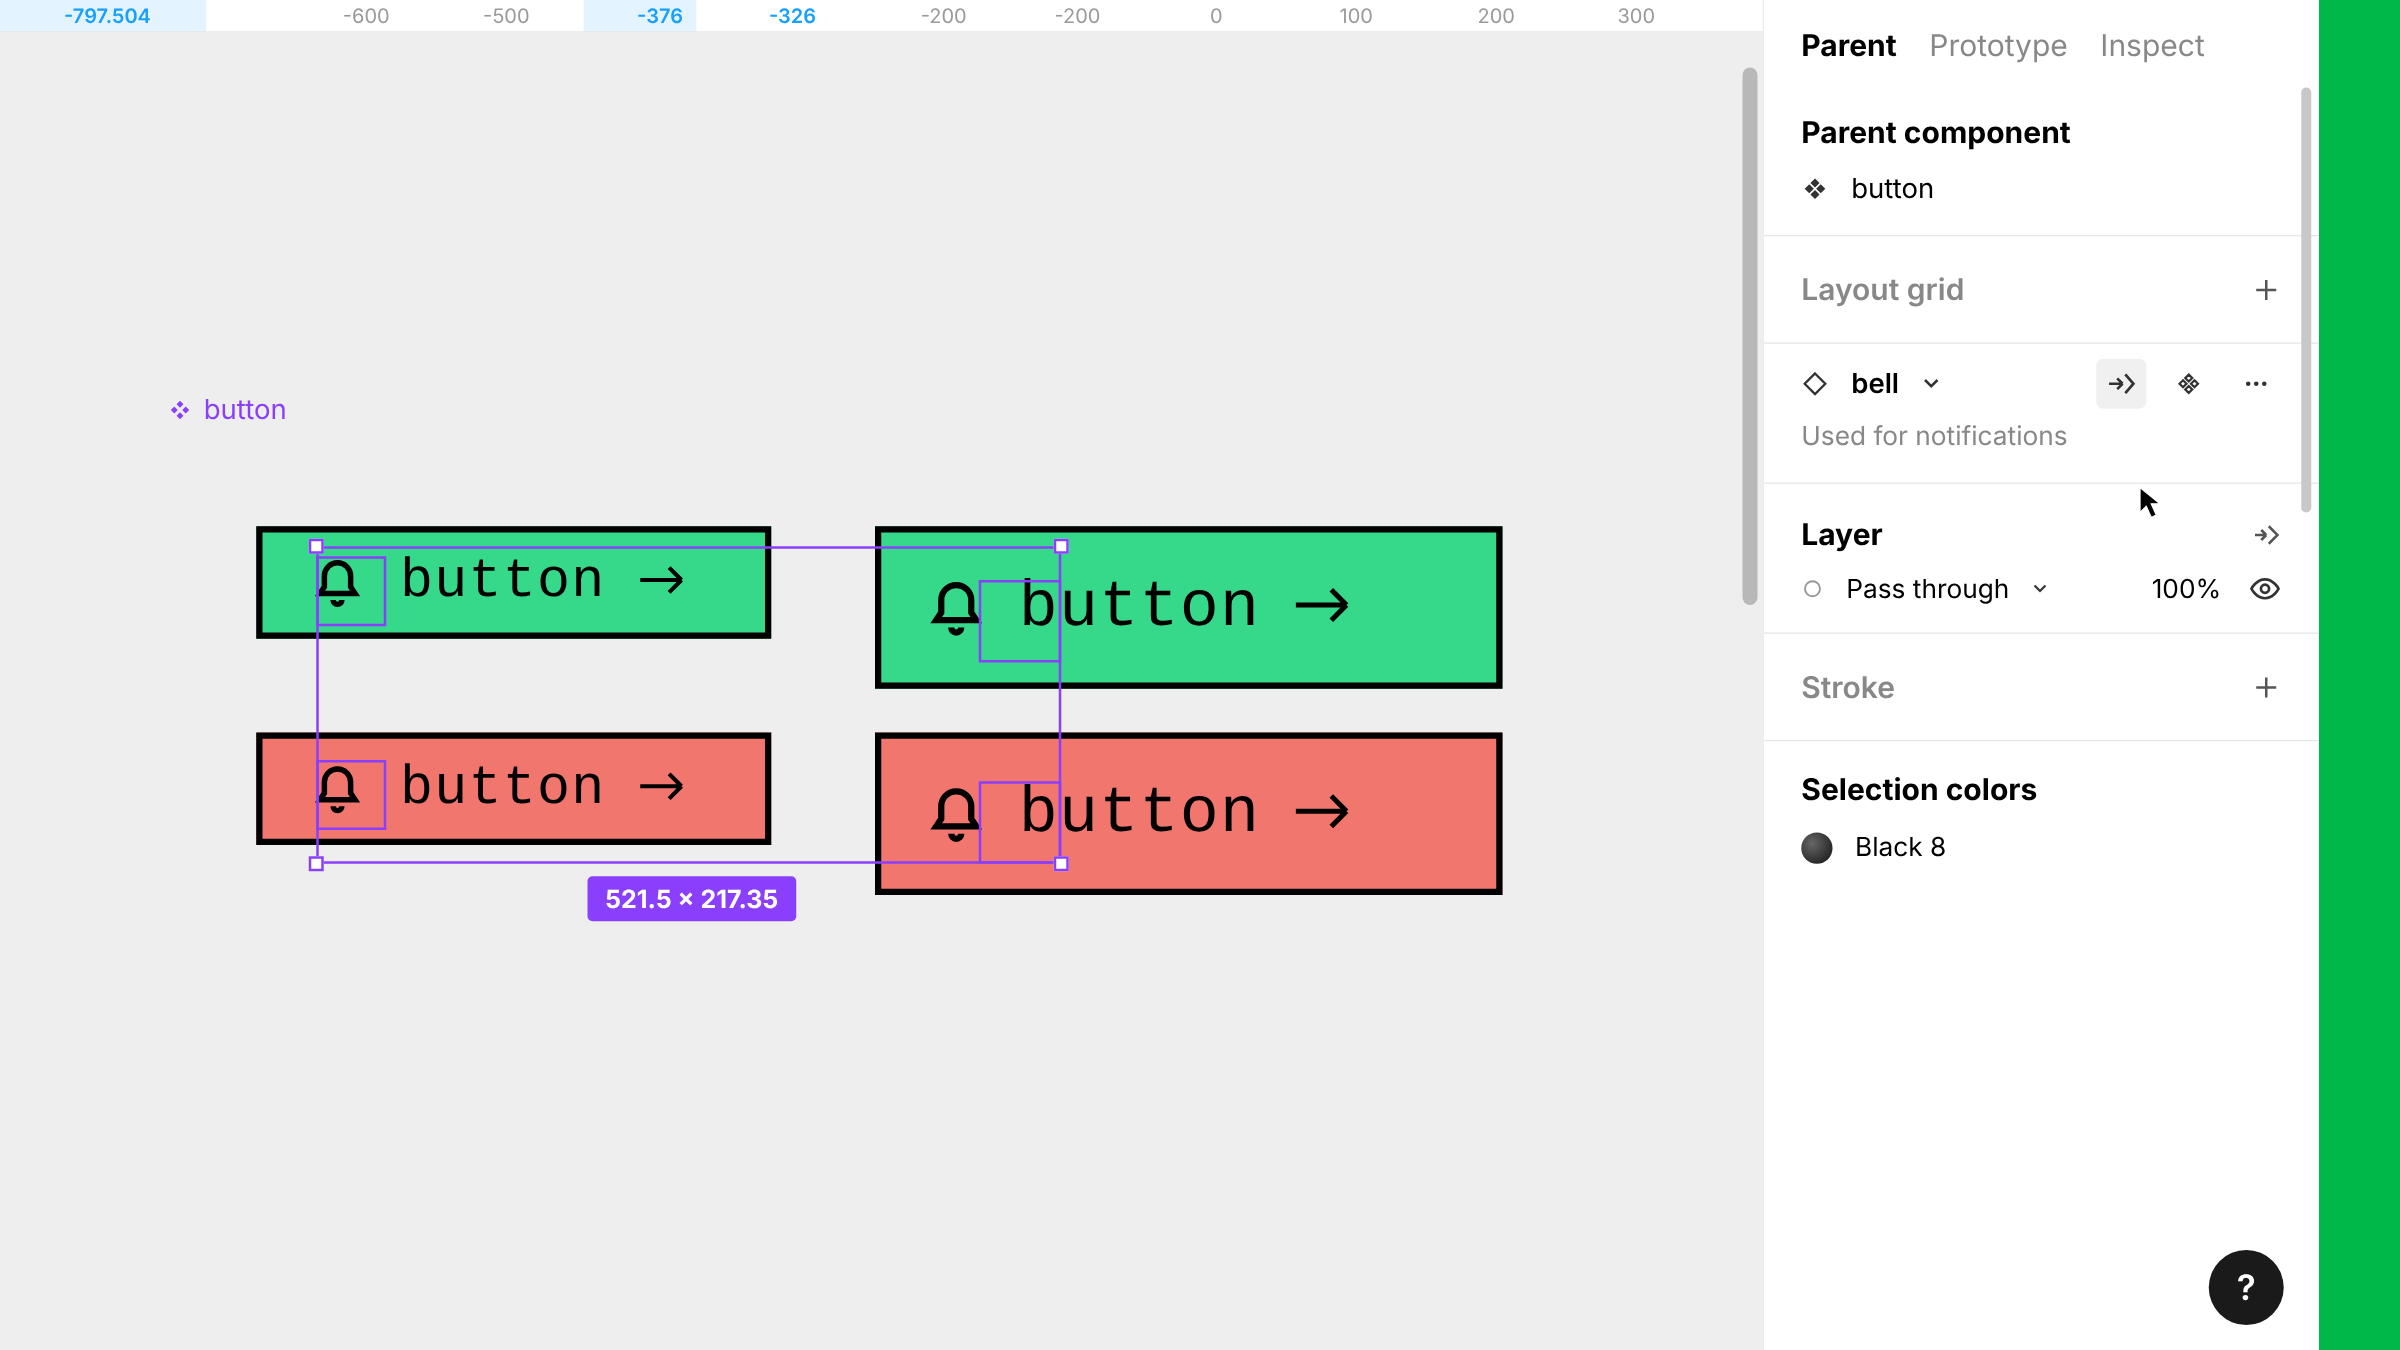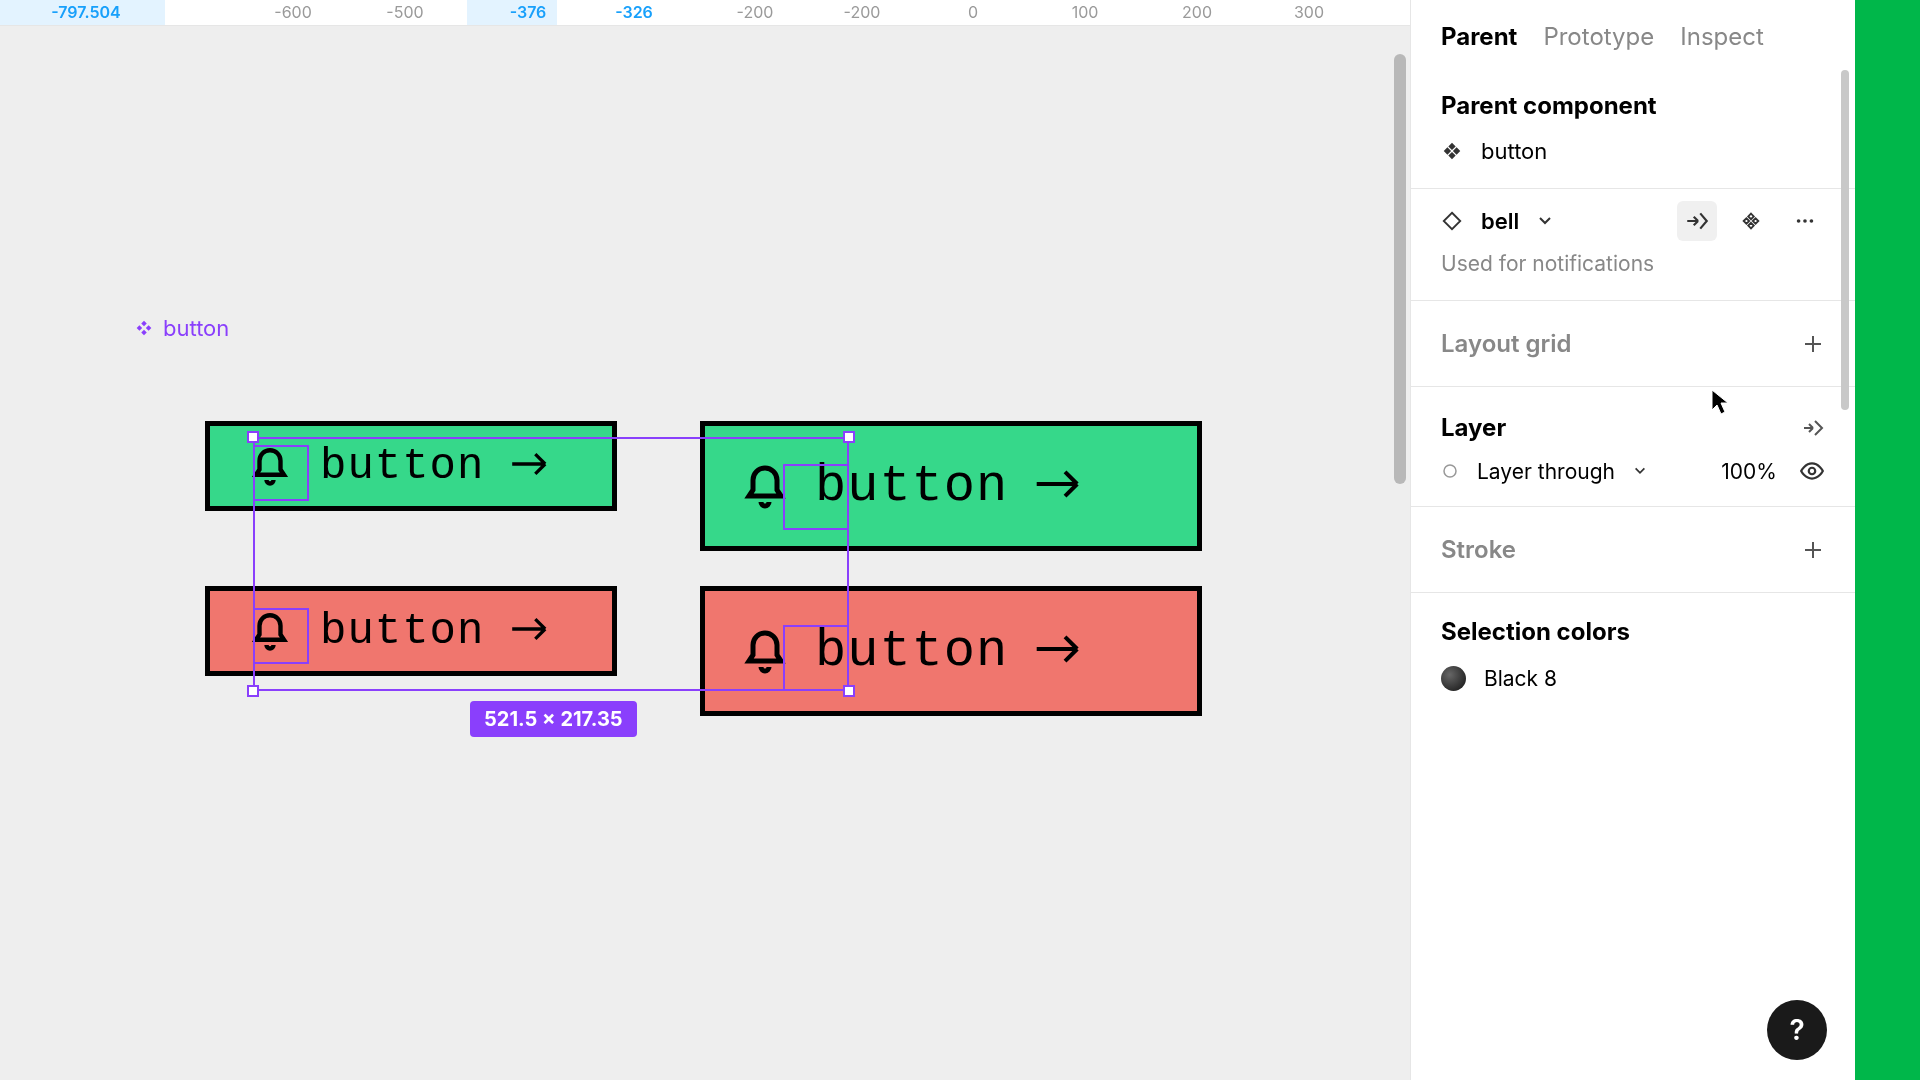--- a/index.html
+++ b/index.html
@@ -129,20 +129,29 @@
   </div>
 
 
   <div class="section">
     <div class="section-title">Parent component</div>
     <div class="parent-row">
       <svg class="ic" viewBox="0 0 24 24">
           <path d="M12 3l4 4-4 4-4-4z M12 13l4 4-4 4-4-4z M3 12l4-4 4 4-4 4z M13 12l4-4 4 4-4 4z" fill="#333" stroke="none"></path>
         </svg>
       <span>button</span>
+    </div>
+  </div>
+
+  <div class="section">
+    <div class="section-title muted flex" style="padding:28px 0;">
+      <span>Layout grid</span>
+      <span class="plus"><svg viewBox="0 0 24 24">
+            <path d="M12 4v16M4 12h16"></path>
+          </svg></span>
     </div>
   </div>
 
   <div class="section">
     <div class="component-row">
       <div class="left">
         <svg class="ic" viewBox="0 0 24 24">
             <path d="M12 3l9 9-9 9-9-9z"></path>
           </svg>
         <span>bell</span>
@@ -167,41 +176,32 @@
               <circle cx="12" cy="12" r="2" fill="#333" stroke="none"></circle>
               <circle cx="19" cy="12" r="2" fill="#333" stroke="none"></circle>
             </svg>
         </div>
       </div>
     </div>
     <div class="component-desc">Used for notifications</div>
   </div>
 
   <div class="section">
-    <div class="section-title muted flex" style="padding:28px 0;">
-      <span>Layout grid</span>
-      <span class="plus"><svg viewBox="0 0 24 24">
-            <path d="M12 4v16M4 12h16"></path>
-          </svg></span>
-    </div>
-  </div>
-
-  <div class="section">
     <div class="section-title flex" style="padding-top:26px;">
       <span>Layer</span>
       <span class="style-target"><svg viewBox="0 0 24 24">
             <path d="M3 12h9m0 0l-4-4m4 4l-4 4 M14 5l7 7-7 7"></path>
           </svg></span>
     </div>
     <div class="layer-row">
       <div class="left">
         <svg class="ic" style="width:18px;height:18px;opacity:0.5" viewBox="0 0 24 24">
             <circle cx="12" cy="12" r="8"></circle>
           </svg>
-        <span>Layer through</span>
+        <span>Pass through</span>
         <svg class="ic" style="width:14px;height:14px" viewBox="0 0 16 16">
             <path d="M3 5l5 5 5-5"></path>
           </svg>
       </div>
       <div class="opacity">
         <span>100%</span>
         <svg class="ic lg" viewBox="0 0 24 24">
             <path d="M2 12s3.5-7 10-7 10 7 10 7-3.5 7-10 7S2 12 2 12z"></path>
             <circle cx="12" cy="12" r="3"></circle>
           </svg>

